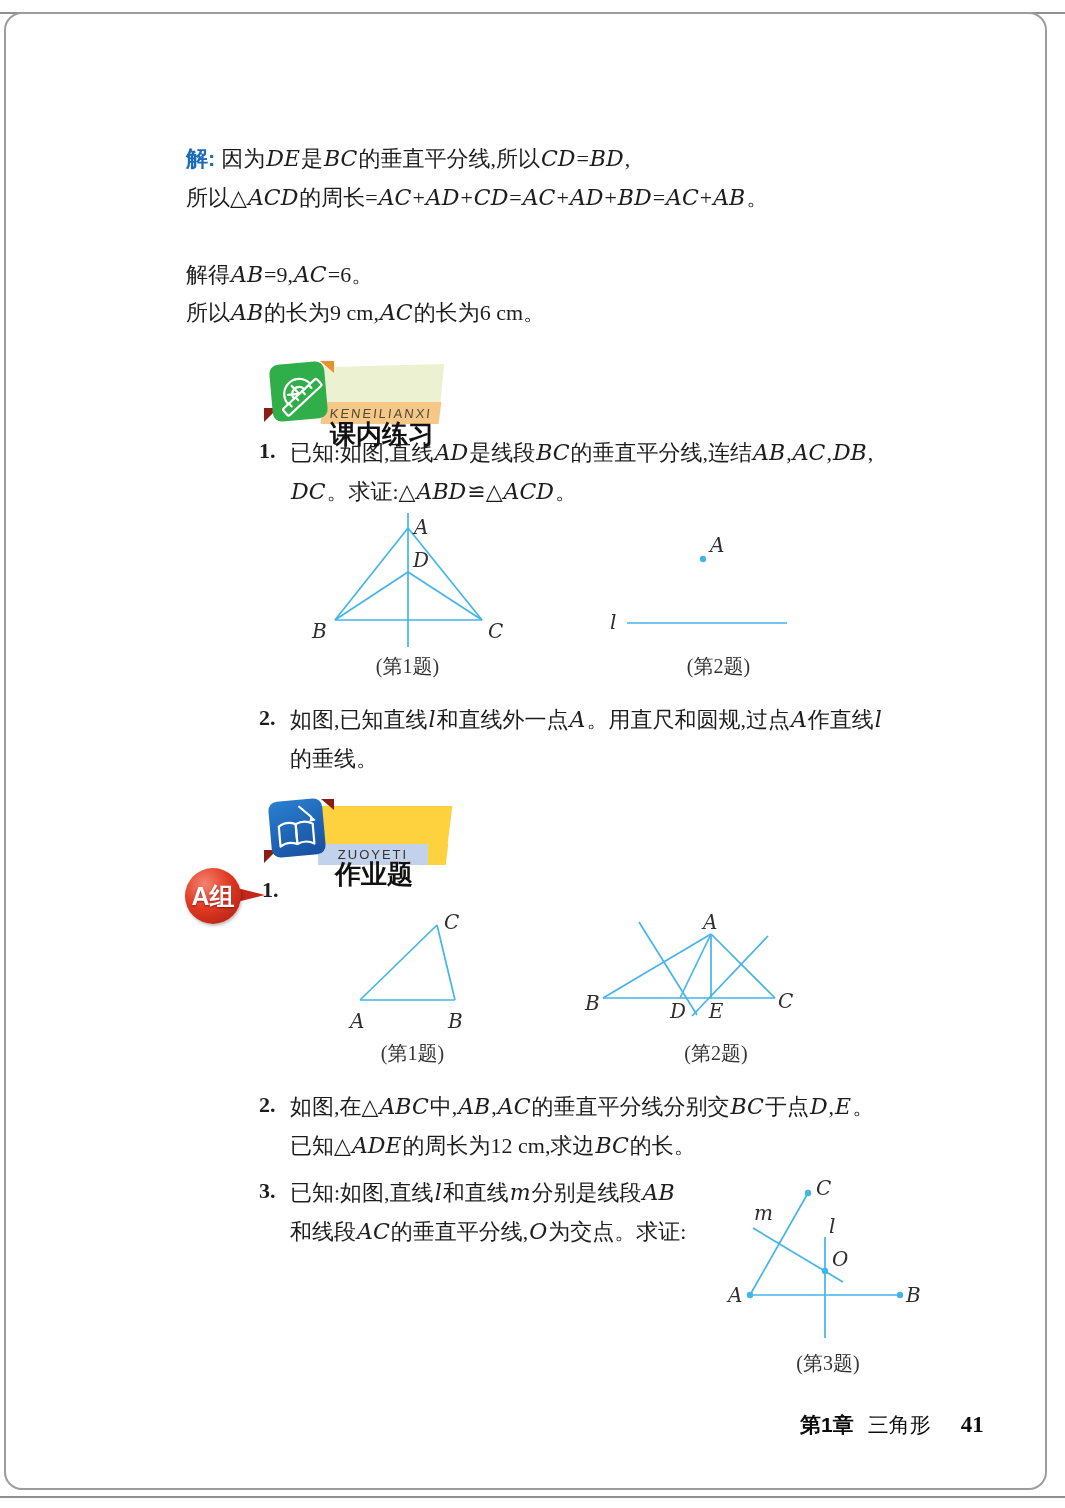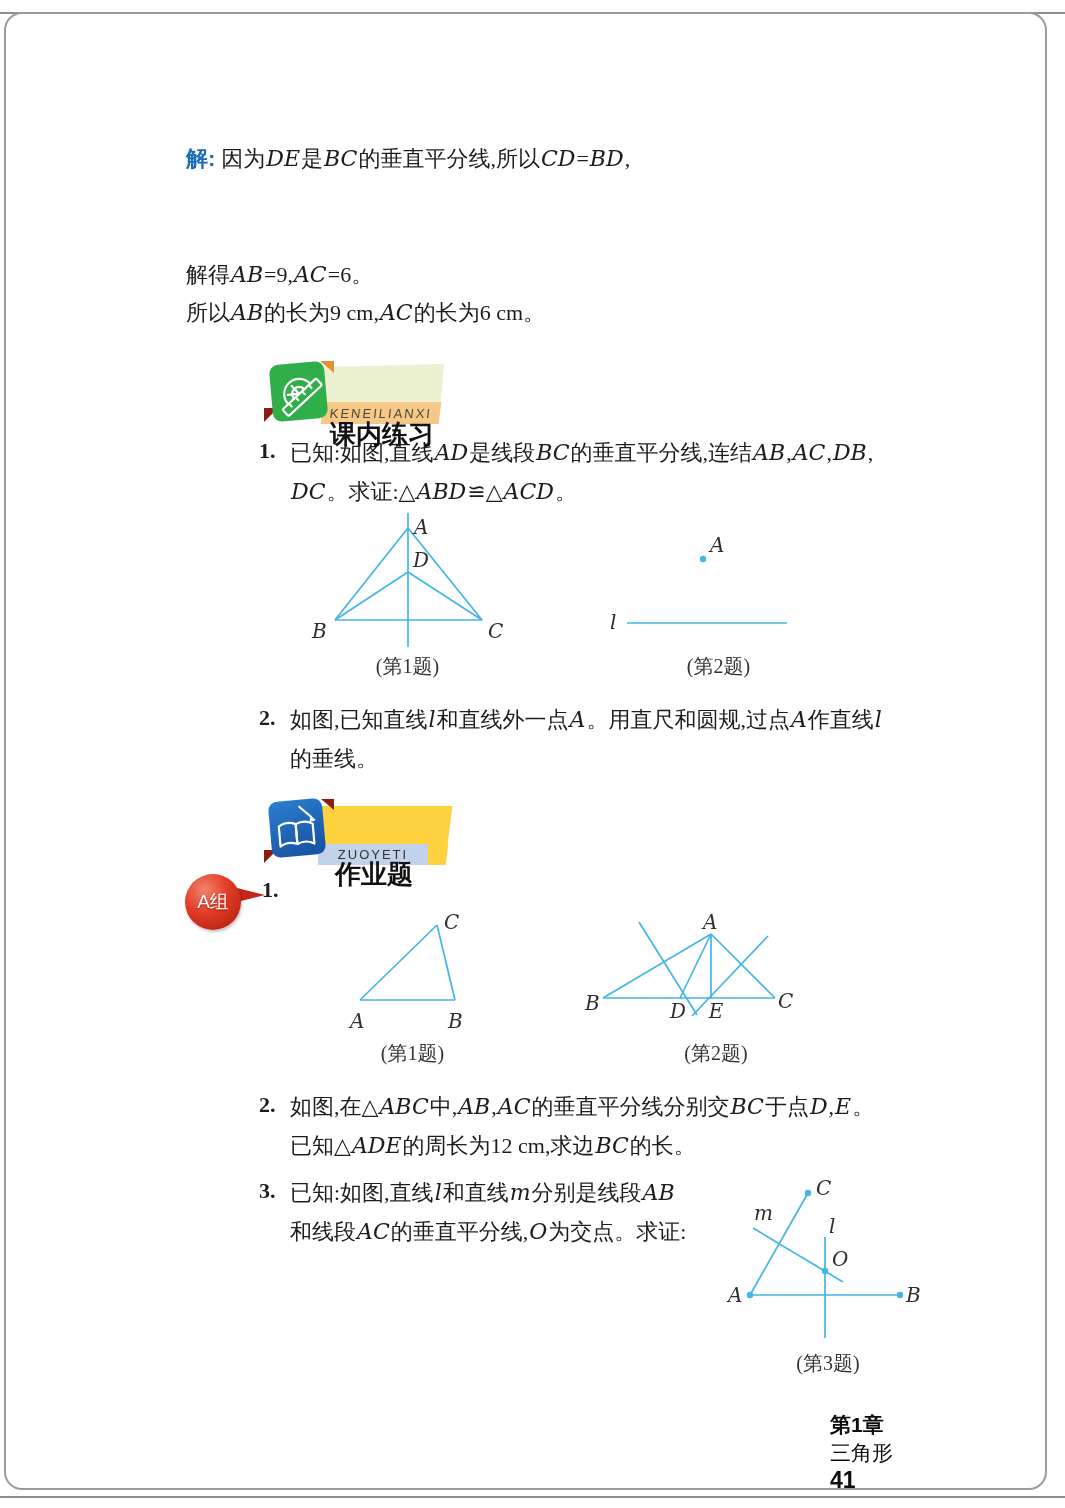--- a/index.html
+++ b/index.html
@@ -26,45 +26,46 @@
   .badge{position:absolute;}
   .badge .bgpar{position:absolute;}
   .badge .title{position:absolute;font-family:"Liberation Sans","DejaVu Sans",sans-serif;
         font-weight:bold;font-size:26px;color:#111;margin-top:48px;}
   .badge .band{position:absolute;display:flex;align-items:center;justify-content:center;
         font-family:"Liberation Sans","DejaVu Sans",sans-serif;font-size:13px;letter-spacing:2px;color:#4b4b39;}
   .badge .icon{position:absolute;border-radius:9px;display:flex;align-items:center;justify-content:center;}
   .wedge{position:absolute;width:0;height:0;}
   
   .group-ball{position:absolute;}
-  .group-ball .ball{position:absolute;left:0;top:8px;width:56px;height:56px;border-radius:50%;
+  .group-ball .ball{position:absolute;left:0;top:2px;width:56px;height:56px;border-radius:50%;
         background:radial-gradient(circle at 35% 28%, #f4836e 0%, #e03a24 45%, #a81a0d 100%);
         display:flex;align-items:center;justify-content:center;
-        font-family:"Liberation Sans","DejaVu Sans",sans-serif;font-weight:normal;font-size:19px;color:#fff;
+        font-family:"Liberation Sans","DejaVu Sans",sans-serif;font-weight:bold;font-size:25px;color:#fff;
         text-shadow:0 1px 2px rgba(90,0,0,.6);box-shadow:1px 2px 3px rgba(0,0,0,.25);}
   .group-ball .tail{position:absolute;left:52px;top:22px;width:0;height:0;
         border-left:28px solid #c22718;border-top:7px solid transparent;border-bottom:7px solid transparent;}
   
   .footer{position:absolute;left:800px;top:1411px;display:flex;align-items:baseline;
-        font-family:"Liberation Sans","DejaVu Sans",sans-serif;color:#0d0d0d;flex-direction:column;}
+        font-family:"Liberation Sans","DejaVu Sans",sans-serif;color:#0d0d0d;}
   .footer .chapter{font-weight:bold;font-size:21px;}
   .footer .section{font-size:21px;margin-left:14px;}
-  .footer .pageno{font-weight:bold;font-size:23px;margin-left:30px;}
+  .footer .pageno{font-weight:bold;font-size:23px;margin-left:30px;font-family:Liberation Serif, serif;}
 </style>
 </head>
 <body>
 
 <div class="page">
   <div class="top-line"></div>
   <div class="page-border"></div>
   <div class="bottom-line"></div>
 
   <div class="abs sol-line" style="left:186px;top:145px">
     <span class="sol-label">解:</span><span>因为<i class="mi">DE</i>是<i class="mi">BC</i>的垂直平分线,所以<i class="mi">CD</i>=<i class="mi">BD</i>,</span>
   </div>
+  <div class="abs sol-line" style="left:186px;top:184px">所以△<i class="mi">ACD</i>的周长=<i class="mi">AC</i>+<i class="mi">AD</i>+<i class="mi">CD</i>=<i class="mi">AC</i>+<i class="mi">AD</i>+<i class="mi">BD</i>=<i class="mi">AC</i>+<i class="mi">AB</i>。</div>
   <div class="abs sol-line" style="left:186px;top:261px">解得<i class="mi">AB</i>=9,<i class="mi">AC</i>=6。</div>
   <div class="abs sol-line" style="left:186px;top:299px">所以<i class="mi">AB</i>的长为9 cm,<i class="mi">AC</i>的长为6 cm。</div>
 
   <div class="badge" style="left:258px;top:358px;width:210px;height:75px">
     <div class="bgpar" style="left:22px;top:8px;width:162px;height:40px;background:#ecf1d2;transform:skewX(-7deg) rotate(-1.5deg);"></div>
     <div class="wedge" style="left:62px;top:3px;border-right:14px solid #e8922e;border-bottom:12px solid transparent;"></div>
     <div class="wedge" style="left:6px;top:50px;border-left:14px solid #8c1d13;border-bottom:14px solid transparent;"></div>
     <div class="band" style="left:64px;top:44px;width:118px;height:22px;background:#f6c887;transform:skewX(-7deg);">KENEILIANXI</div>
     <div class="icon" style="left:13px;top:5px;width:55px;height:57px;background:#2fae49;transform:rotate(-5deg);">
       <svg viewBox="0 0 54 56" width="54" height="56">

